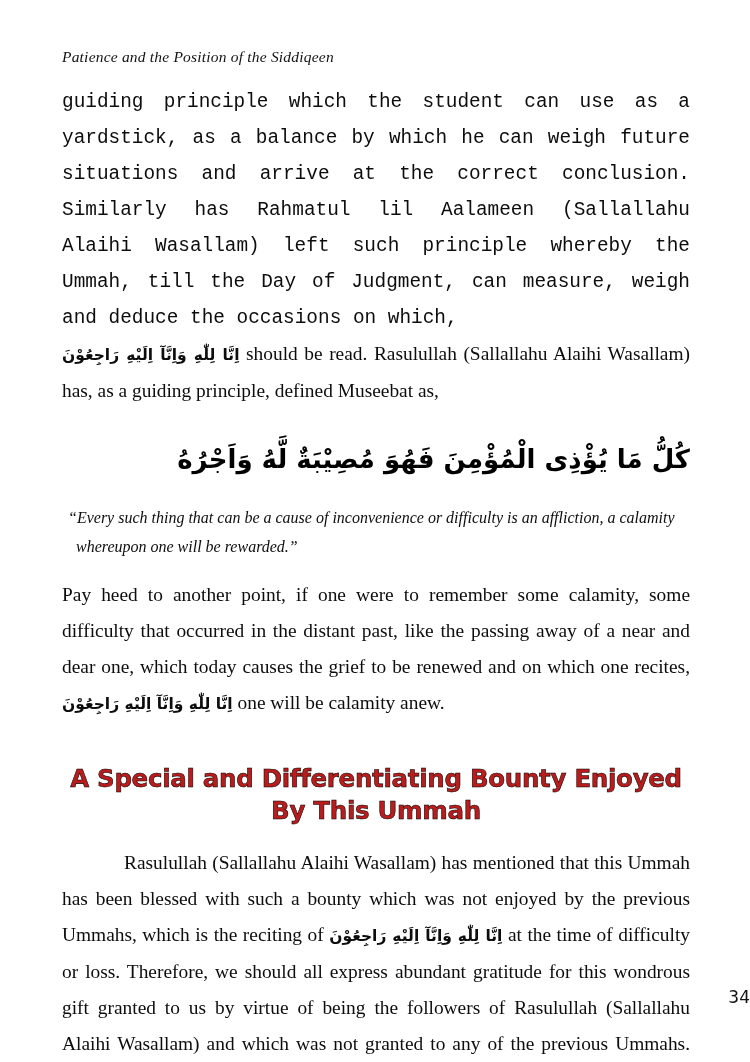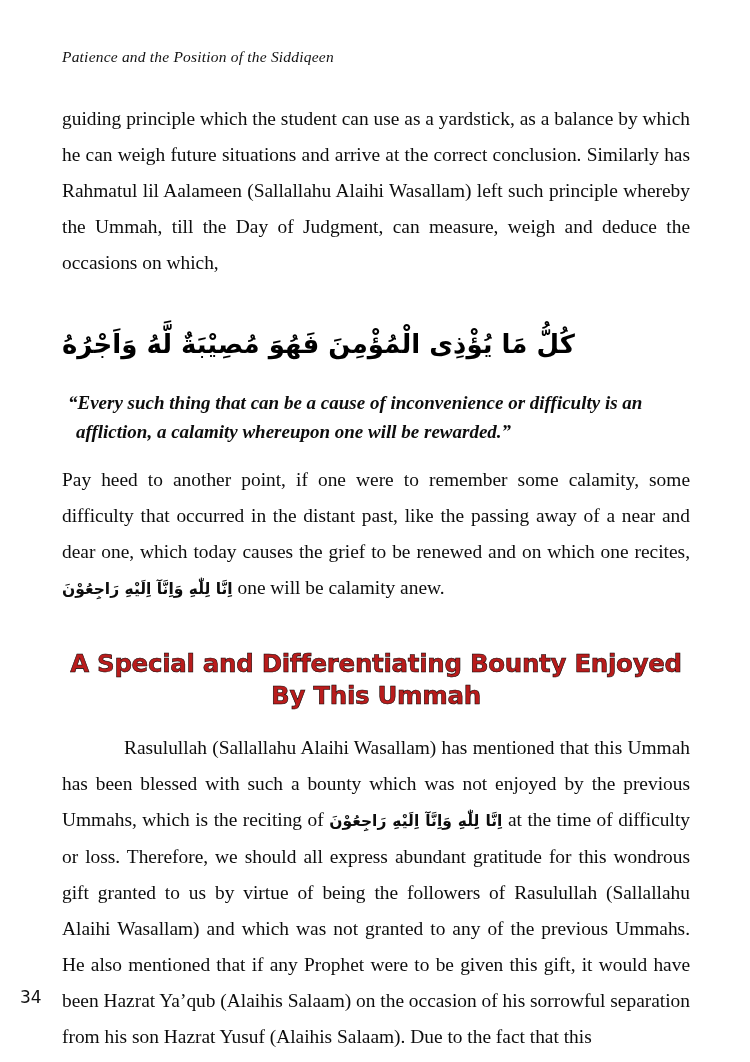--- a/index.html
+++ b/index.html
@@ -45,21 +45,21 @@
     line-height: 36px;
     text-align: justify;
     text-justify: inter-word;
     color: #0d0d0d;
     margin: 0;
     -webkit-hyphens: none;
     hyphens: none;
   }
 
   .para.first {
-    margin-top: 17px;
+    font-family: Liberation Mono, monospace;
   }
 
   .para .indent {
     display: inline-block;
     width: 62px;
   }
 
   
   .ar {
     font-family: "DejaVu Sans", "Liberation Sans", sans-serif;
@@ -70,37 +70,37 @@
     letter-spacing: -0.4px;
     vertical-align: baseline;
     white-space: nowrap;
   }
 
   
   .hadith {
     font-family: "DejaVu Sans", "Liberation Sans", sans-serif;
     direction: rtl;
     unicode-bidi: isolate;
-    text-align: left;
+    text-align: right;
     font-size: 26px;
     font-weight: 700;
     letter-spacing: -0.6px;
     line-height: 1.35;
-    margin-top: 46px;
+    margin-top: 33px;
     margin-bottom: 0;
     color: #000000;
     white-space: nowrap;
   }
 
   
   .translation {
     font-family: "Liberation Serif", "DejaVu Serif", serif;
     font-style: italic;
-    font-weight: bold;
-    font-size: 19px;
+    font-weight: normal;
+    font-size: 16px;
     line-height: 29px;
     margin: 26px 0 0 0;
     padding-left: 14px;
     text-indent: -8px;
     color: #0d0d0d;
   }
 
   
   .section-heading {
     font-family: "DejaVu Sans", "Liberation Sans", sans-serif;
@@ -112,23 +112,23 @@
     color: #b91c1c;
     margin: 41px 0 0 0;
     padding: 0 8px;
     -webkit-text-stroke: 0.55px #000000;
   }
 
   
   .folio {
     position: absolute;
     left: 0;
-    right: 16px;
+    right: 0;
     top: 987px;
-    text-align: left;
+    text-align: right;
     font-family: "DejaVu Sans", "Liberation Sans", sans-serif;
     font-size: 17px;
     color: #111111;
     margin-left: 20px;
   }
 
   .gap-a { height: 18px; }
   .gap-b { height: 16px; }
   .gap-c { height: 18px; }
 </style>
@@ -140,20 +140,24 @@
   <div class="content">
 
     <div class="running-head">Patience and the Position of the Siddiqeen</div>
 
     <div class="gap-a"></div>
 
     <p class="para first">
       <span>guiding principle which the student can use as a yardstick, as a balance by which he can weigh future situations and arrive at the correct conclusion. Similarly has Rahmatul lil Aalameen (Sallallahu Alaihi Wasallam)  left such principle whereby the Ummah, till the Day of Judgment, can measure, weigh and deduce the occasions on which,</span>
     </p>
 
+    <p class="para">
+      <span class="ar">اِنَّا لِلّٰهِ وَاِنَّآ اِلَيْهِ رَاجِعُوْنَ</span>
+      <span>should be read. Rasulullah (Sallallahu Alaihi Wasallam) has, as a guiding principle, defined Museebat as,</span>
+    </p>
 
     <div class="hadith">كُلُّ مَا يُؤْذِى الْمُؤْمِنَ فَهُوَ مُصِيْبَةٌ لَّهُ وَاَجْرُهُ</div>
 
     <p class="translation">“Every such thing that can be a cause of inconvenience or difficulty is an affliction, a calamity whereupon one will be rewarded.”</p>
 
     <div class="gap-b"></div>
 
     <p class="para">
       <span>Pay heed to another point, if one were to remember some calamity, some difficulty that occurred in the distant past, like the passing away of a near and dear one, which today causes the grief to be renewed and on which one recites,</span>
       <span class="ar">اِنَّا لِلّٰهِ وَاِنَّآ اِلَيْهِ رَاجِعُوْنَ</span>

